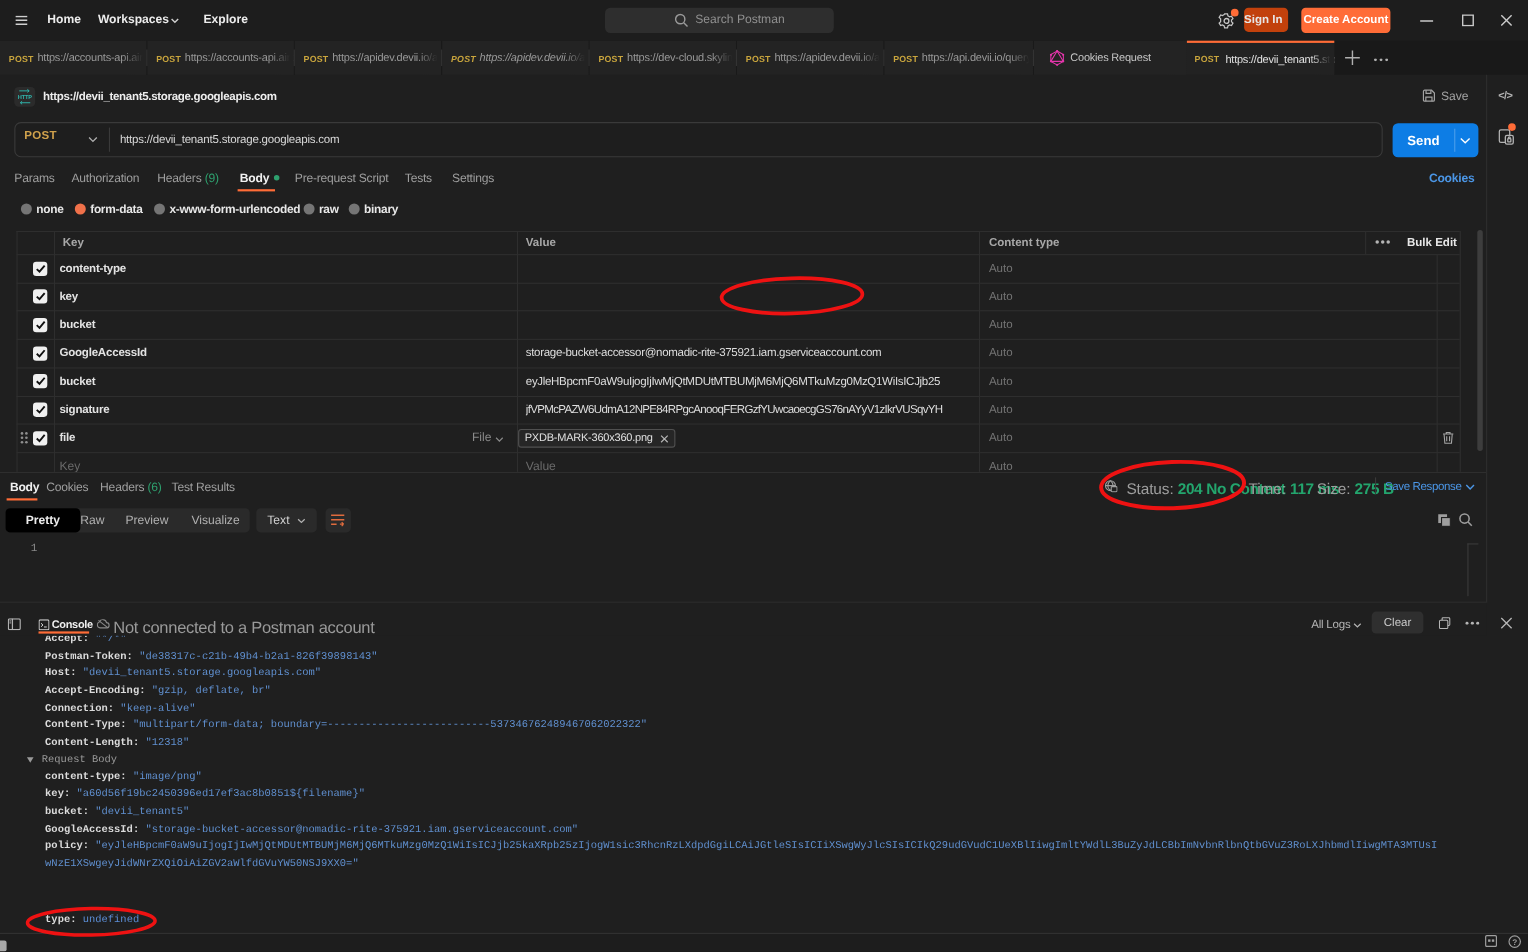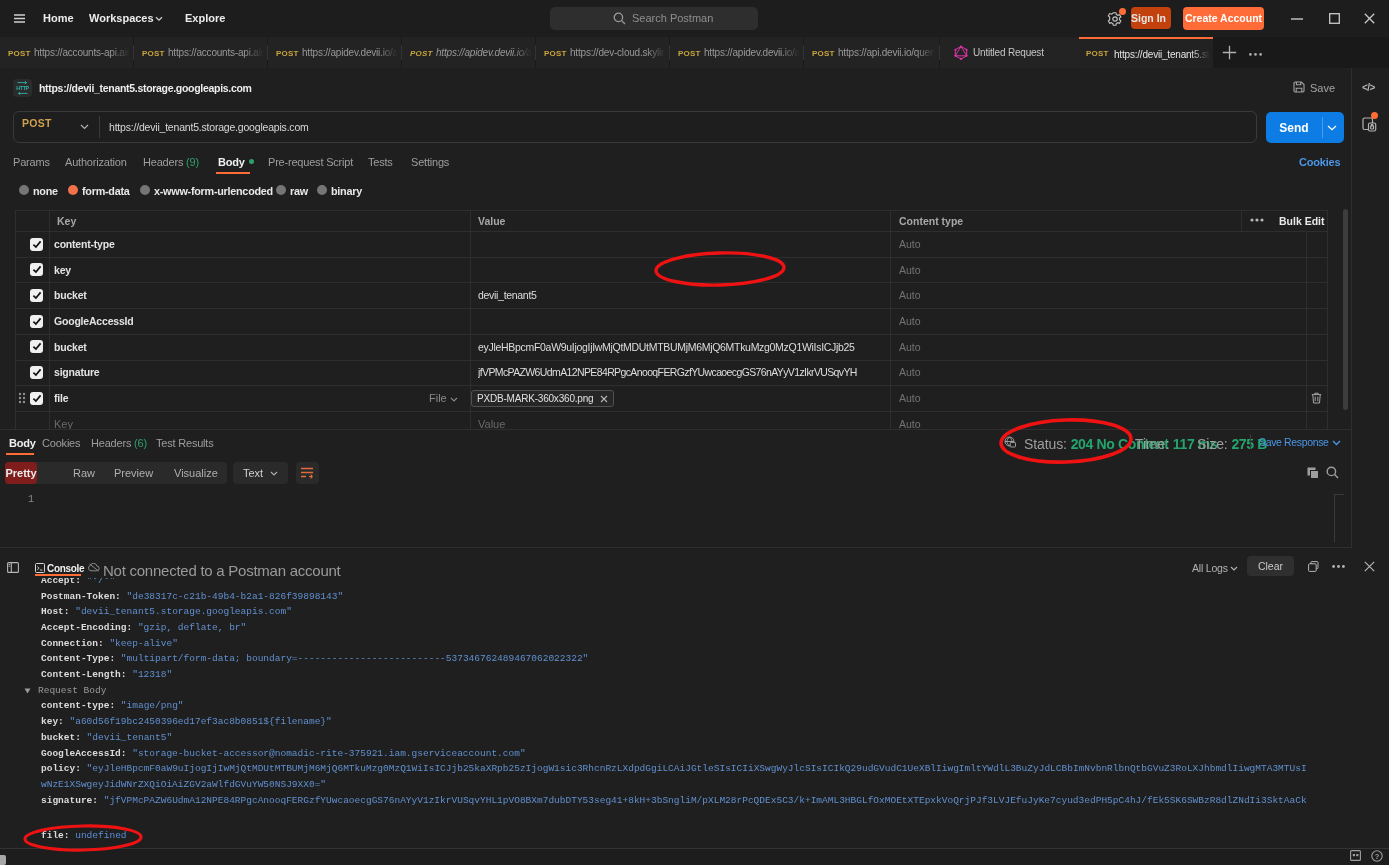--- a/index.html
+++ b/index.html
@@ -127,21 +127,21 @@
         </g>
         <g fill="#e535ab">
           <circle cx="7" cy="1.6" r="1.05"></circle>
           <circle cx="12.5" cy="4.8" r="1.05"></circle>
           <circle cx="12.5" cy="10.7" r="1.05"></circle>
           <circle cx="7" cy="13.9" r="1.05"></circle>
           <circle cx="1.5" cy="10.7" r="1.05"></circle>
           <circle cx="1.5" cy="4.8" r="1.05"></circle>
         </g>
       </svg>
- <span class="turl" style="left:33px;color:#c6c6c6">Untitled Request</span>
+ <span class="turl" style="left:33px;color:#c6c6c6">Cookies Request</span>
       <span class="tfade" style="background:linear-gradient(90deg,rgba(35,35,35,0),#232323 85%)"></span>
     </div>
 <div class="tsep" style="left:133px"></div>
     <div class="tsep" style="left:267px"></div>
     <div class="tsep" style="left:401px"></div>
     <div class="tsep" style="left:535px"></div>
     <div class="tsep" style="left:669px"></div>
     <div class="tsep" style="left:803px"></div>
     <div class="tsep" style="left:939px"></div>
 <div class="tab" style="left:1079px;width:134px;background:#222222;border-top:2.5px solid #ff6c37">
@@ -262,27 +262,27 @@
         <path d="M1.4 4.6L3.9 7l4.7-5.6" stroke="#111" stroke-width="1.7" fill="none"></path>
       </svg>
     </div>
 <div class="krow" style="top:263.5px">key</div>
 <div class="cbox" style="top:288.9px">
       <svg style="position:absolute;left:1.5px;top:2px" width="10" height="9" viewBox="0 0 10 9">
         <path d="M1.4 4.6L3.9 7l4.7-5.6" stroke="#111" stroke-width="1.7" fill="none"></path>
       </svg>
     </div>
 <div class="krow" style="top:289.2px">bucket</div>
-<div class="vrow" style="top:289.2px">devii_tenant5</div>
 <div class="cbox" style="top:314.6px">
       <svg style="position:absolute;left:1.5px;top:2px" width="10" height="9" viewBox="0 0 10 9">
         <path d="M1.4 4.6L3.9 7l4.7-5.6" stroke="#111" stroke-width="1.7" fill="none"></path>
       </svg>
     </div>
 <div class="krow" style="top:314.90000000000003px">GoogleAccessId</div>
+<div class="vrow" style="top:314.90000000000003px">storage-bucket-accessor@nomadic-rite-375921.iam.gserviceaccount.com</div>
 <div class="cbox" style="top:340.3px">
       <svg style="position:absolute;left:1.5px;top:2px" width="10" height="9" viewBox="0 0 10 9">
         <path d="M1.4 4.6L3.9 7l4.7-5.6" stroke="#111" stroke-width="1.7" fill="none"></path>
       </svg>
     </div>
 <div class="krow" style="top:340.6px">bucket</div>
 <div class="vrow" style="top:340.6px">eyJleHBpcmF0aW9uIjogIjIwMjQtMDUtMTBUMjM6MjQ6MTkuMzg0MzQ1WiIsICJjb25</div>
 <div class="cbox" style="top:366.0px">
       <svg style="position:absolute;left:1.5px;top:2px" width="10" height="9" viewBox="0 0 10 9">
         <path d="M1.4 4.6L3.9 7l4.7-5.6" stroke="#111" stroke-width="1.7" fill="none"></path>
@@ -350,21 +350,21 @@
 <div class="meta" style="left:1024px">Status: <span class="metag">204 No Content</span></div>
 <div class="meta" style="left:1135px">Time: <span class="metag">117 ms</span></div>
 <div class="meta" style="left:1197px">Size: <span class="metag">275 B</span></div>
 <div class="abs" style="left:1250px;top:434px;width:1px;height:15px;background:#3a3a3a"></div>
 <div class="abs" style="left:1259px;top:435.5px;font-size:10.5px;font-weight:400;letter-spacing:-0.35px;color:#4b96e6">Save Response</div>
 <svg class="ic" style="left:1332px;top:440px" width="9" height="6" viewBox="0 0 9 6">
       <path d="M1 1l3.5 3.5L8 1" stroke="#4b96e6" stroke-width="1.3" fill="none"></path>
     </svg>
 
 <div class="seg" style="left:5px;width:222px"></div>
-<div class="abs" style="left:5px;top:462px;width:32px;height:22px;background:#7f1d1d;border-radius:4px;text-align:center;line-height:22px;font-size:11px;font-weight:600;color:#ececec">Pretty</div>
+<div class="abs" style="left:5px;top:462px;width:68px;height:22px;background:#000000;border-radius:4px;text-align:center;line-height:22px;font-size:11px;font-weight:600;color:#ececec">Pretty</div>
 <div class="abs" style="left:73px;top:467px;font-size:11px;color:#b0b0b0">Raw</div>
 <div class="abs" style="left:114px;top:467px;font-size:11px;color:#b0b0b0">Preview</div>
 <div class="abs" style="left:174px;top:467px;font-size:11px;color:#b0b0b0">Visualize</div>
 <div class="seg" style="left:233px;width:55px"></div>
 <div class="abs" style="left:243px;top:467px;font-size:11px;color:#d0d0d0">Text</div>
 <svg class="ic" style="left:270px;top:471px" width="8" height="5" viewBox="0 0 8 5">
       <path d="M1 1l3 3 3-3" stroke="#b0b0b0" stroke-width="1.1" fill="none"></path>
     </svg>
 <div class="seg" style="left:296px;width:23px"></div>
 <svg class="ic" style="left:300px;top:467px" width="14" height="12" viewBox="0 0 14 12">
@@ -431,26 +431,25 @@
 <div class="cline" style="top:621.9px"><b>Accept-Encoding:</b> "gzip, deflate, br"</div>
 <div class="cline" style="top:637.6px"><b>Connection:</b> "keep-alive"</div>
 <div class="cline" style="top:653.3px"><b>Content-Type:</b> "multipart/form-data; boundary=--------------------------537346762489467062022322"</div>
 <div class="cline" style="top:669.0px"><b>Content-Length:</b> "12318"</div>
 <div class="cline" style="top:700.4px"><b>content-type:</b> "image/png"</div>
 <div class="cline" style="top:716.1px"><b>key:</b> "a60d56f19bc2450396ed17ef3ac8b0851${filename}"</div>
 <div class="cline" style="top:731.8px"><b>bucket:</b> "devii_tenant5"</div>
 <div class="cline" style="top:747.5px"><b>GoogleAccessId:</b> "storage-bucket-accessor@nomadic-rite-375921.iam.gserviceaccount.com"</div>
 <div class="cline" style="top:763.2px"><b>policy:</b> "eyJleHBpcmF0aW9uIjogIjIwMjQtMDUtMTBUMjM6MjQ6MTkuMzg0MzQ1WiIsICJjb25kaXRpb25zIjogW1sic3RhcnRzLXdpdGgiLCAiJGtleSIsICIiXSwgWyJlcSIsICIkQ29udGVudC1UeXBlIiwgImltYWdlL3BuZyJdLCBbImNvbnRlbnQtbGVuZ3RoLXJhbmdlIiwgMTA3MTUsI</div>
 <div class="cline" style="top:778.9px">wNzE1XSwgeyJidWNrZXQiOiAiZGV2aWlfdGVuYW50NSJ9XX0="</div>
-<div class="cline" style="top:794.6px"><b>signature:</b> "jfVPMcPAZW6UdmA12NPE84RPgcAnooqFERGzfYUwcaoecgGS76nAYyV1zIkrVUSqvYHL1pVO8BXm7dubDTY53seg41+8kH+3bSngliM/pXLM28rPcQDEx5C3/k+ImAML3HBGLfOxMOEtXTEpxkVoQrjPJf3LVJEfuJyKe7cyud3edPH5pC4hJ/fEk5SK6SWBzR8dlZNdIi3SktAaCk</div>
 <svg class="ic" style="left:24px;top:687.9px" width="7" height="6" viewBox="0 0 7 6">
       <path d="M0.5 0.5h6L3.5 5.5z" fill="#9a9a9a"></path>
     </svg>
 <div class="abs" style="left:38px;top:684.7px;font-family:'Liberation Mono',monospace;font-size:9.5px;color:#9a9a9a">Request Body</div>
-<div class="cline" style="top:830px"><b>file:</b> <span style="color:#5c8fd8">undefined</span></div>
+<div class="cline" style="top:830px"><b>type:</b> <span style="color:#5c8fd8">undefined</span></div>
 
 <div class="abs" style="left:0;top:848px;width:1389px;height:17px;background:#1d1d1d;border-top:1px solid #333"></div>
 <div class="abs" style="left:0;top:855px;width:6px;height:10px;background:#a8a8a8;border-radius:0 2px 2px 0"></div>
 <svg class="ic" style="left:1350px;top:850px" width="11" height="11" viewBox="0 0 11 11">
       <rect x="0.6" y="0.6" width="9.8" height="9.8" rx="1" fill="none" stroke="#9e9e9e" stroke-width="1.1"></rect>
       <rect x="2.8" y="4" width="2.2" height="2.2" fill="#9e9e9e"></rect>
       <rect x="6.2" y="4" width="2.2" height="2.2" fill="#9e9e9e"></rect>
     </svg>
 <svg class="ic" style="left:1371px;top:850px" width="12" height="12" viewBox="0 0 12 12">
       <circle cx="6" cy="6" r="5.2" fill="none" stroke="#9e9e9e" stroke-width="1.1"></circle>

